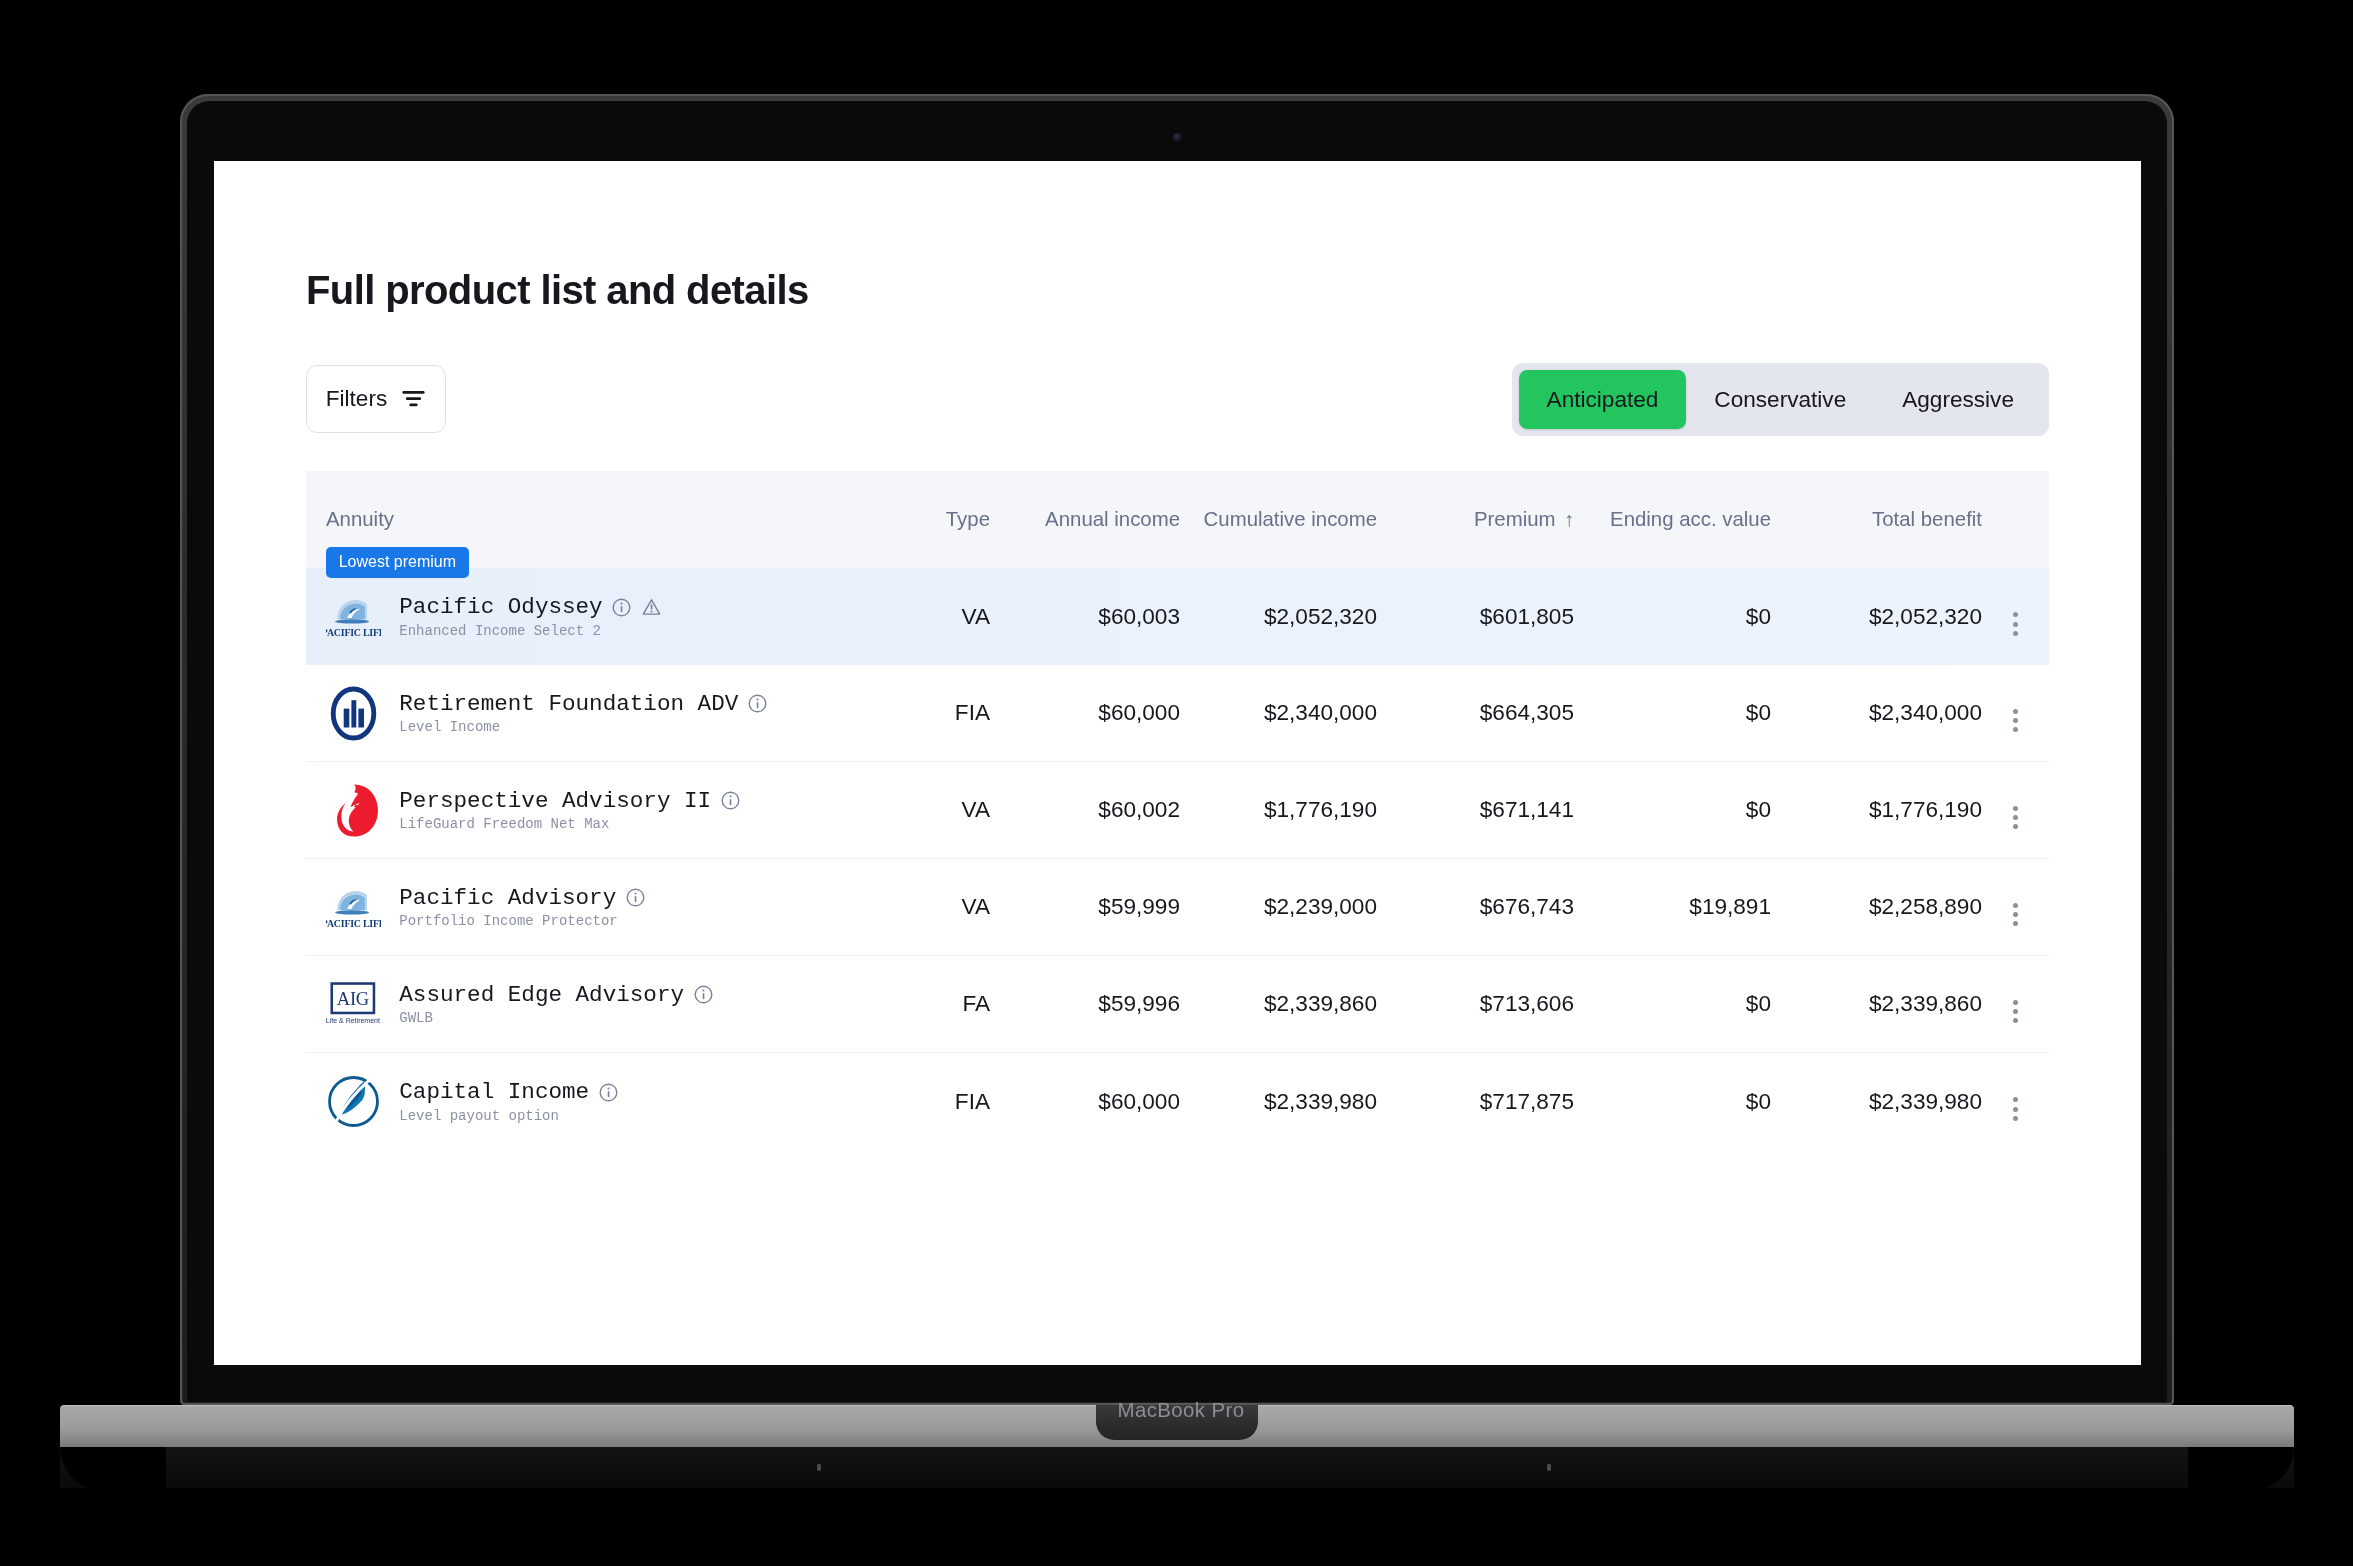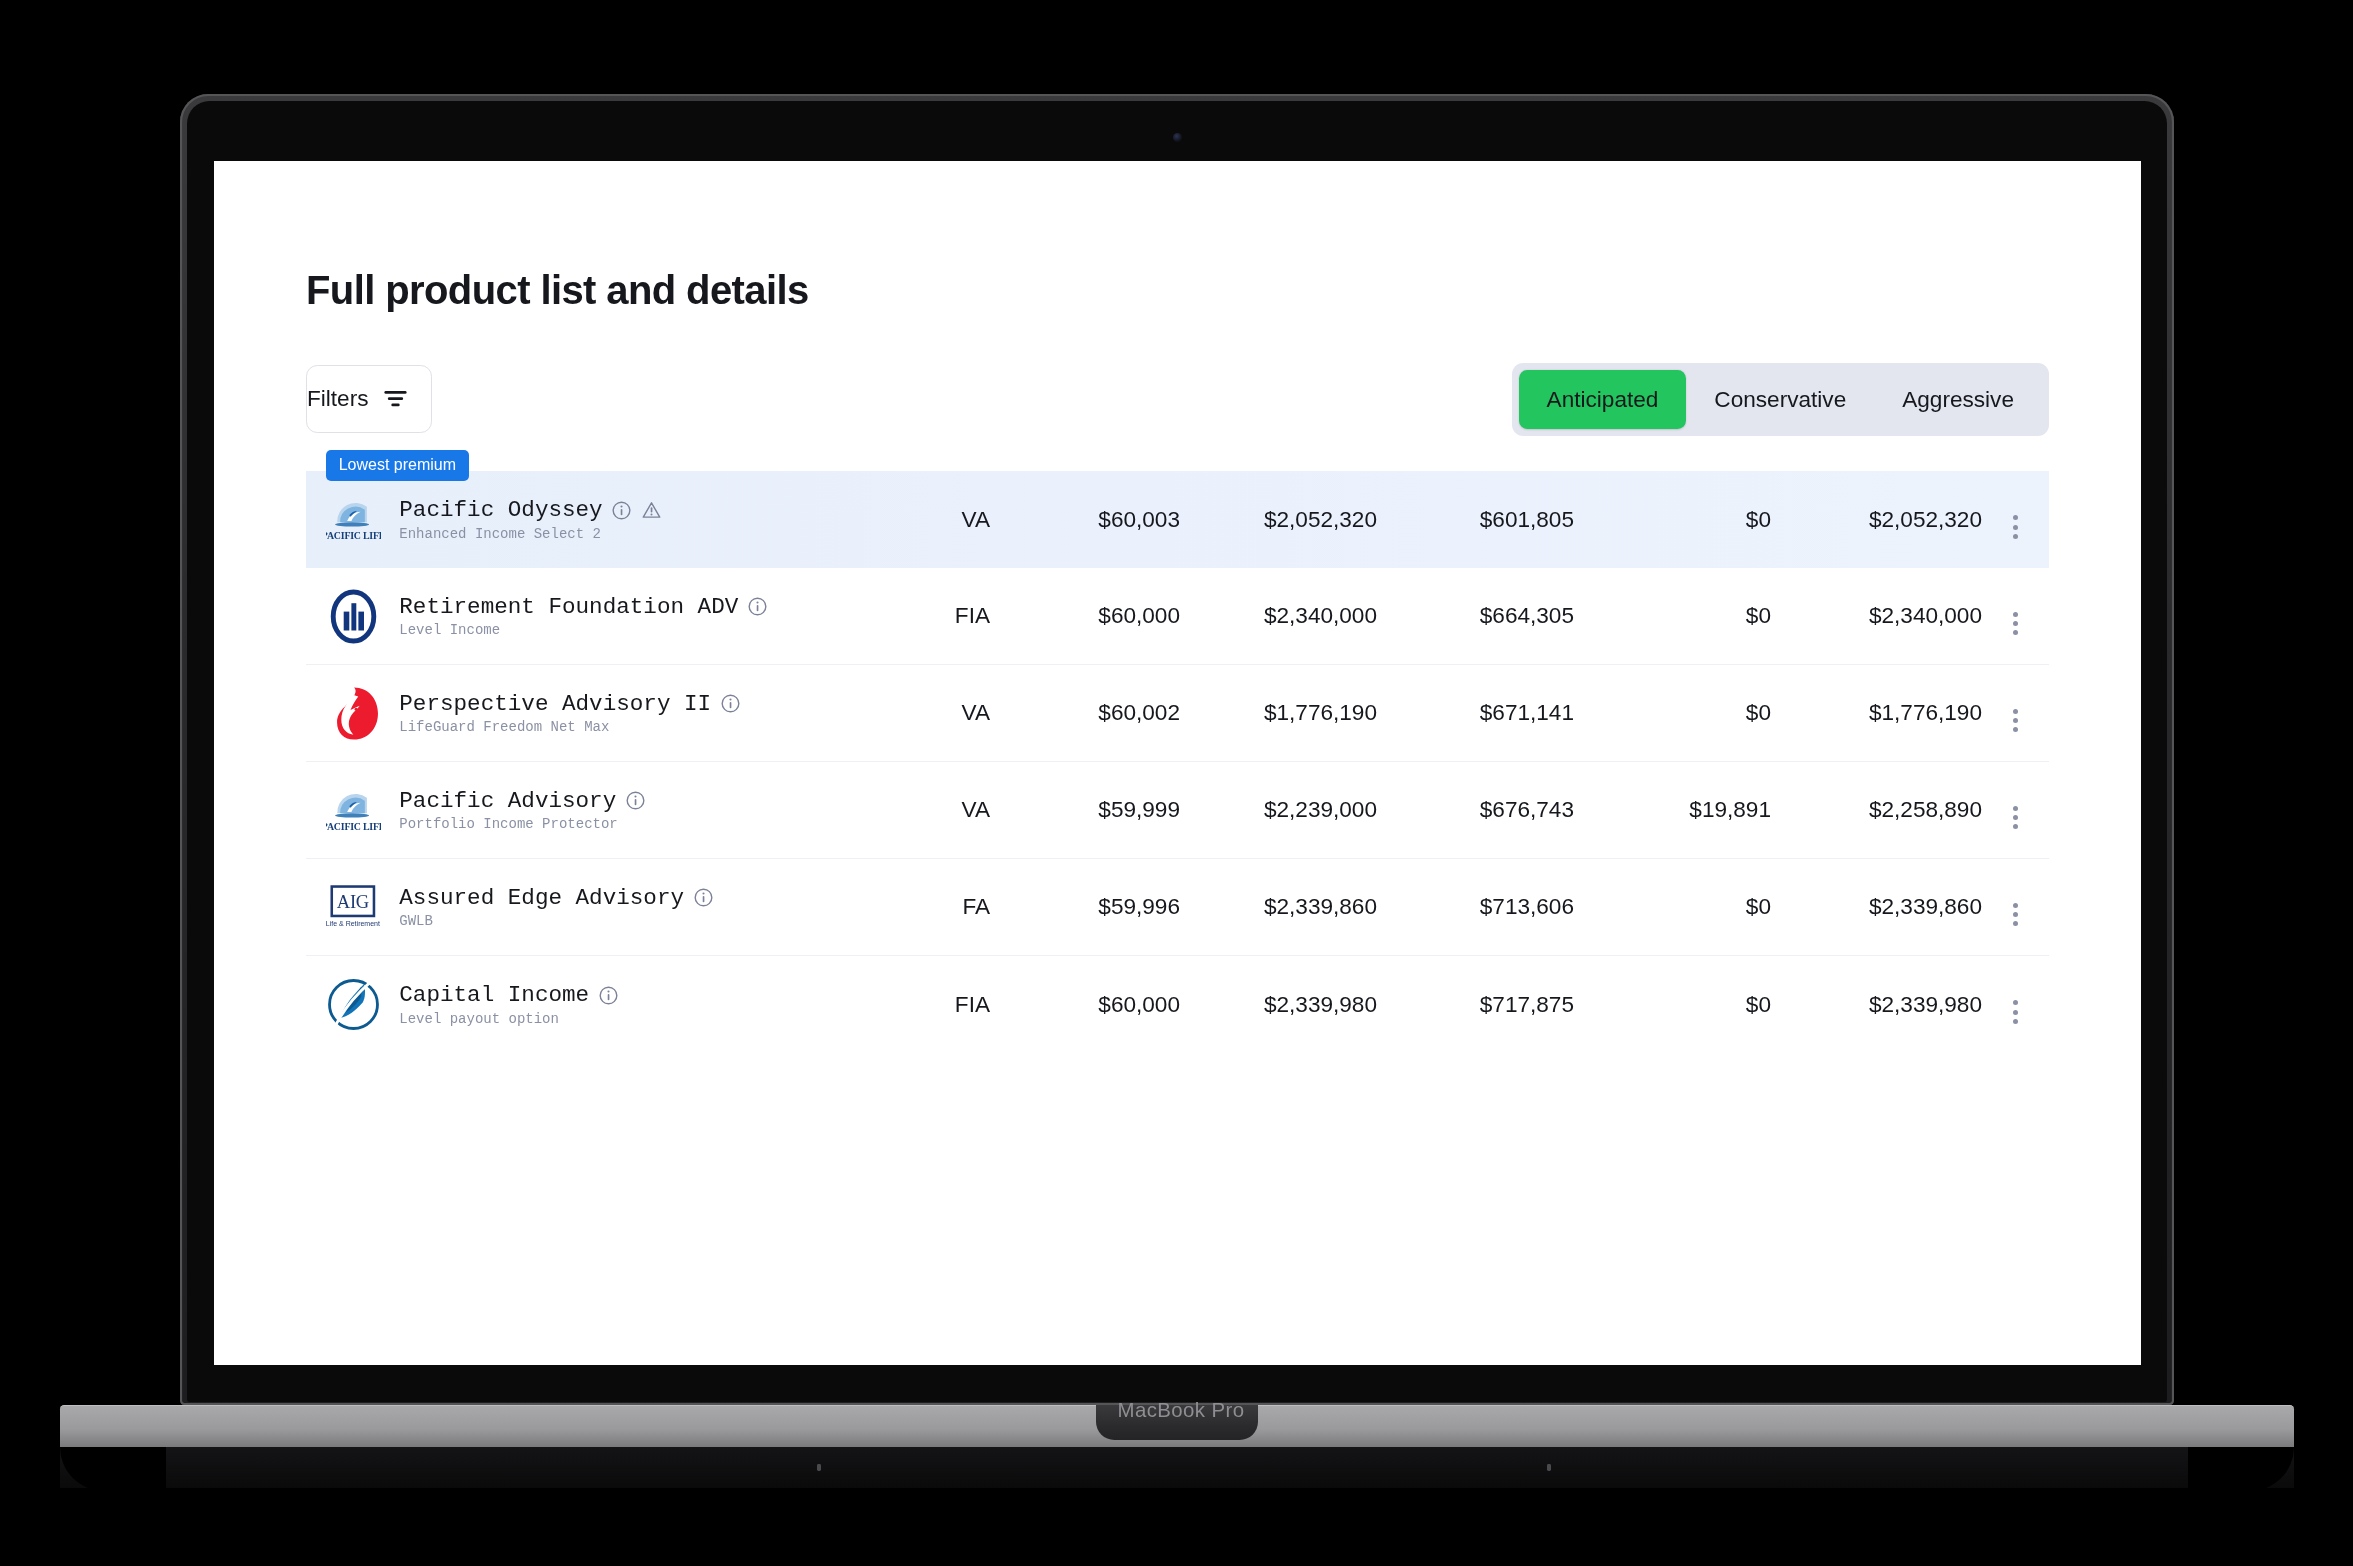--- a/index.html
+++ b/index.html
@@ -132,27 +132,28 @@
     font-weight: bold;
     color: #16181d;
     letter-spacing: -0.6px;
   }
 
   
   .filters-btn {
     position: absolute;
     left: 92px;
     top: 204px;
-    width: 126px;
+    width: 140px;
     height: 68px;
     border: 1.4px solid #dfe1e6;
     border-radius: 11.3px;
     background: #fff;
     display: flex;
     align-items: center;
+    justify-content: center;
     gap: 14px;
     cursor: pointer;
   }
   .filters-btn .label {
     font-size: 22.6px;
     color: #16181d;
   }
   .filter-icon { display: block; }
 
   .segmented {
@@ -326,20 +327,32 @@
         <div class="seg-item">
           <span>Conservative</span>
         </div>
         <div class="seg-item">
           <span>Aggressive</span>
         </div>
       </div>
 
       <div class="table">
 
+        <div class="thead">
+          <div class="th col-annuity">Annuity</div>
+          <div class="th col-type">Type</div>
+          <div class="th col-annual">Annual income</div>
+          <div class="th col-cum">Cumulative income</div>
+          <div class="th col-premium">
+            <span>Premium</span><span class="sort-arrow">↑</span>
+          </div>
+          <div class="th col-ending">Ending acc. value</div>
+          <div class="th col-total">Total benefit</div>
+          <div class="th col-menu"></div>
+        </div>
 
         <div id="tbody">
             <div class="row highlight">
     <span class="badge">Lowest premium</span>
     <div class="cell col-annuity">
       <div class="prod">
         <span class="logo">
                     <svg width="55" height="51" viewBox="0 0 78 72" style="font-size:32px">
         <path d="M16 40 A26 26 0 0 1 58 18 L58 40 Z" fill="#b9d5ee"></path>
         <path d="M20 40 A22 22 0 0 1 55 22 L55 40 Z" fill="#7fb4e0"></path>

